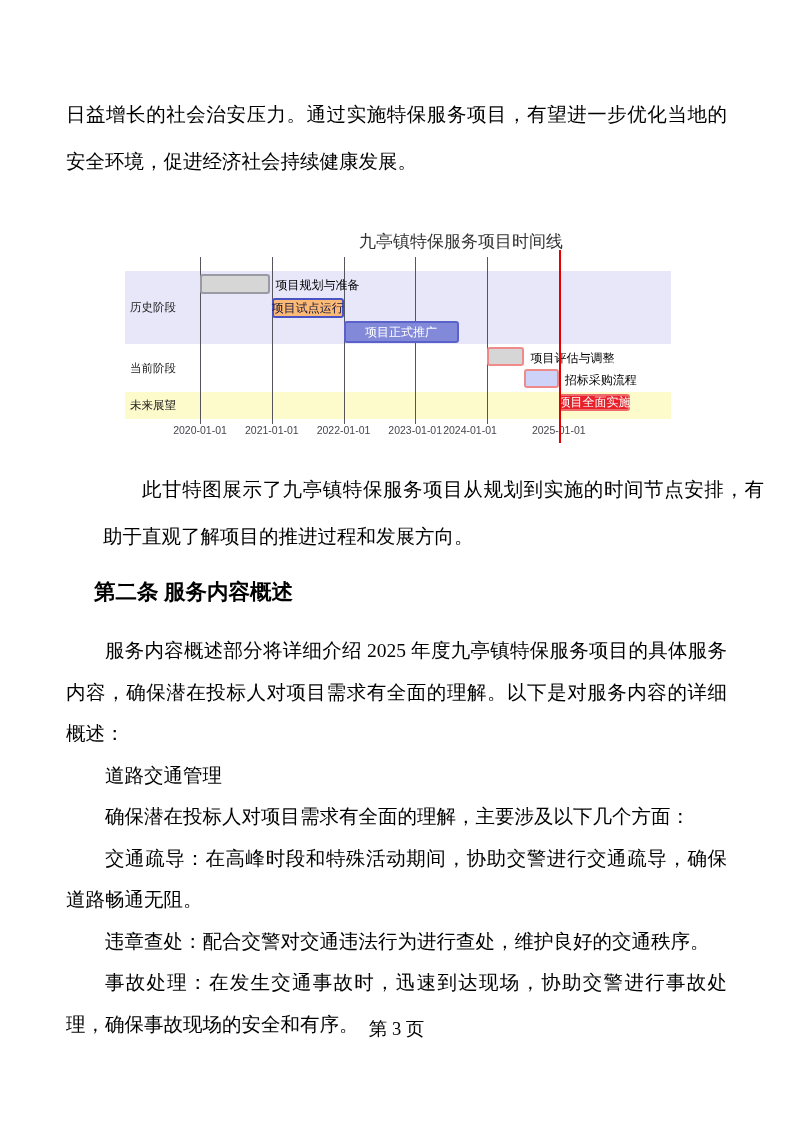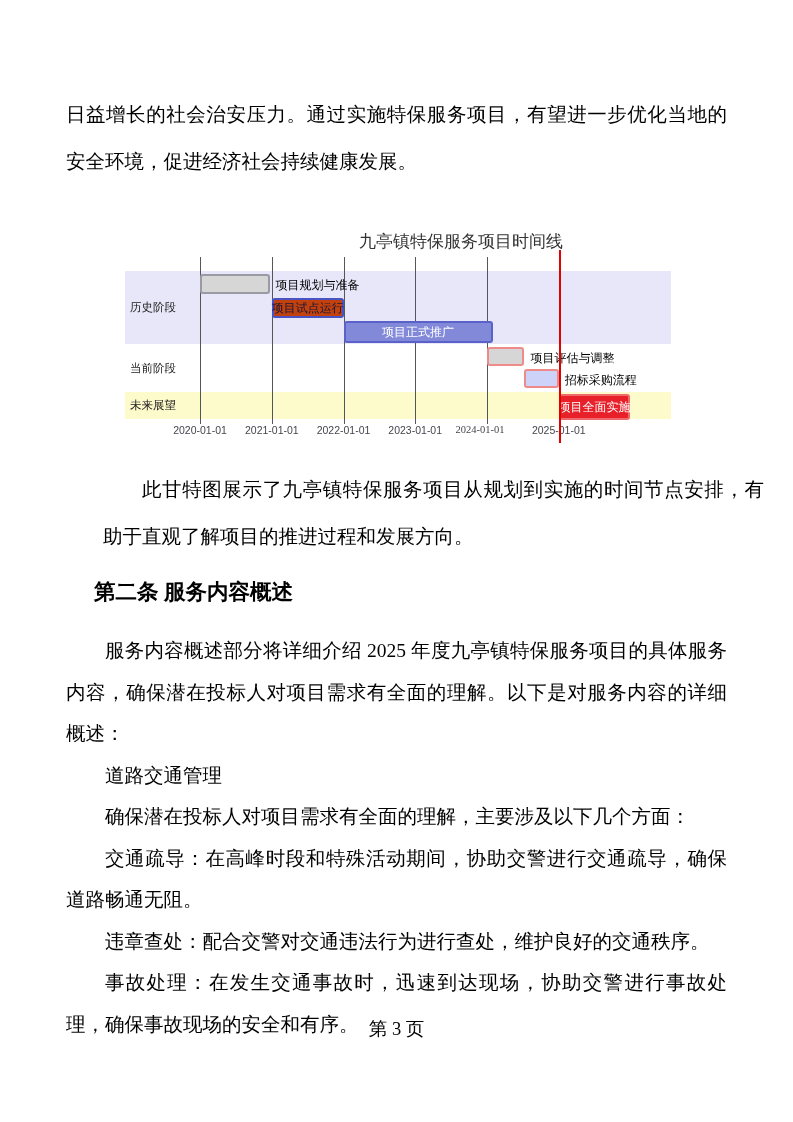--- a/index.html
+++ b/index.html
@@ -88,33 +88,33 @@
         <div class="axis-tick" style="left: 146.868px;"></div>
         <div class="axis-label" style="left: 146.868px;">2021-01-01</div>
         <div class="gridline" style="left: 218.539px;"></div>
         <div class="axis-tick" style="left: 218.539px;"></div>
         <div class="axis-label" style="left: 218.539px; text-align: right;">2022-01-01</div>
         <div class="gridline" style="left: 290.211px;"></div>
         <div class="axis-tick" style="left: 290.211px;"></div>
         <div class="axis-label" style="left: 290.211px;">2023-01-01</div>
         <div class="gridline" style="left: 361.882px;"></div>
         <div class="axis-tick" style="left: 361.882px;"></div>
-        <div class="axis-label" style="left: 355px; font-family: Liberation Serif, serif;">2024-01-01</div>
+        <div class="axis-label" style="left: 345px;">2024-01-01</div>
         <div class="gridline" style="left: 433.75px;"></div>
         <div class="axis-tick" style="left: 433.75px;"></div>
         <div class="axis-label" style="left: 433.75px;">2025-01-01</div>
         <div class="bar" style="left: 75px; width: 69.5115px; top: 22px; height: 20px; background: rgb(214, 214, 214); border-color: rgb(154, 154, 162); color: rgb(0, 0, 0);"></div>
         <div class="bar-label-out" style="left: 150.511px; top: 25px;">项目规划与准备</div>
-        <div class="bar" style="left: 146.868px; width: 71.6715px; top: 46px; height: 20px; background: #c2410c; border-color: rgb(74, 83, 195); color: rgb(21, 23, 61);">项目试点运行</div>
-        <div class="bar" style="left: 218.539px; width: 149px; top: 69px; height: 22px; background: rgb(130, 137, 217); border-color: rgb(90, 98, 201); color: rgb(255, 255, 255);">项目正式推广</div>
+        <div class="bar" style="left: 146.868px; width: 71.6715px; top: 46px; height: 20px; background: #fdba74; border-color: rgb(74, 83, 195); color: rgb(21, 23, 61);">项目试点运行</div>
+        <div class="bar" style="left: 218.539px; width: 115px; top: 69px; height: 22px; background: rgb(130, 137, 217); border-color: rgb(90, 98, 201); color: rgb(255, 255, 255);">项目正式推广</div>
         <div class="bar" style="left: 361.882px; width: 37.5048px; top: 95px; height: 19px; background: rgb(214, 214, 214); border-color: rgb(239, 138, 138); color: rgb(0, 0, 0);"></div>
         <div class="bar-label-out" style="left: 405.387px; top: 97.5px;">项目评估与调整</div>
         <div class="bar" style="left: 399.387px; width: 34.363px; top: 117px; height: 19px; background: rgb(205, 211, 248); border-color: rgb(239, 138, 138); color: rgb(0, 0, 0);"></div>
         <div class="bar-label-out" style="left: 439.75px; top: 119.5px;">招标采购流程</div>
-        <div class="bar" style="left: 433.75px; width: 71.6715px; top: 142px; height: 26px; background: rgb(232, 32, 42); border-color: rgb(239, 106, 106); color: rgb(255, 255, 255);">项目全面实施</div>
+        <div class="bar" style="left: 433.75px; width: 71.6715px; top: 142px; height: 17px; background: rgb(232, 32, 42); border-color: rgb(239, 106, 106); color: rgb(255, 255, 255);">项目全面实施</div>
         <div class="today-line" style="left: 433.75px; background: rgb(229, 0, 0);"></div>
       </div>
   </div>
 
   <div class="bodytext" style="top:466px;margin-left:37px;">
     <p class="indent">此甘特图展示了九亭镇特保服务项目从规划到实施的时间节点安排，有助于直观了解项目的推进过程和发展方向。</p>
   </div>
 
   <div class="heading" style="top:577px;">第二条 服务内容概述</div>
 

